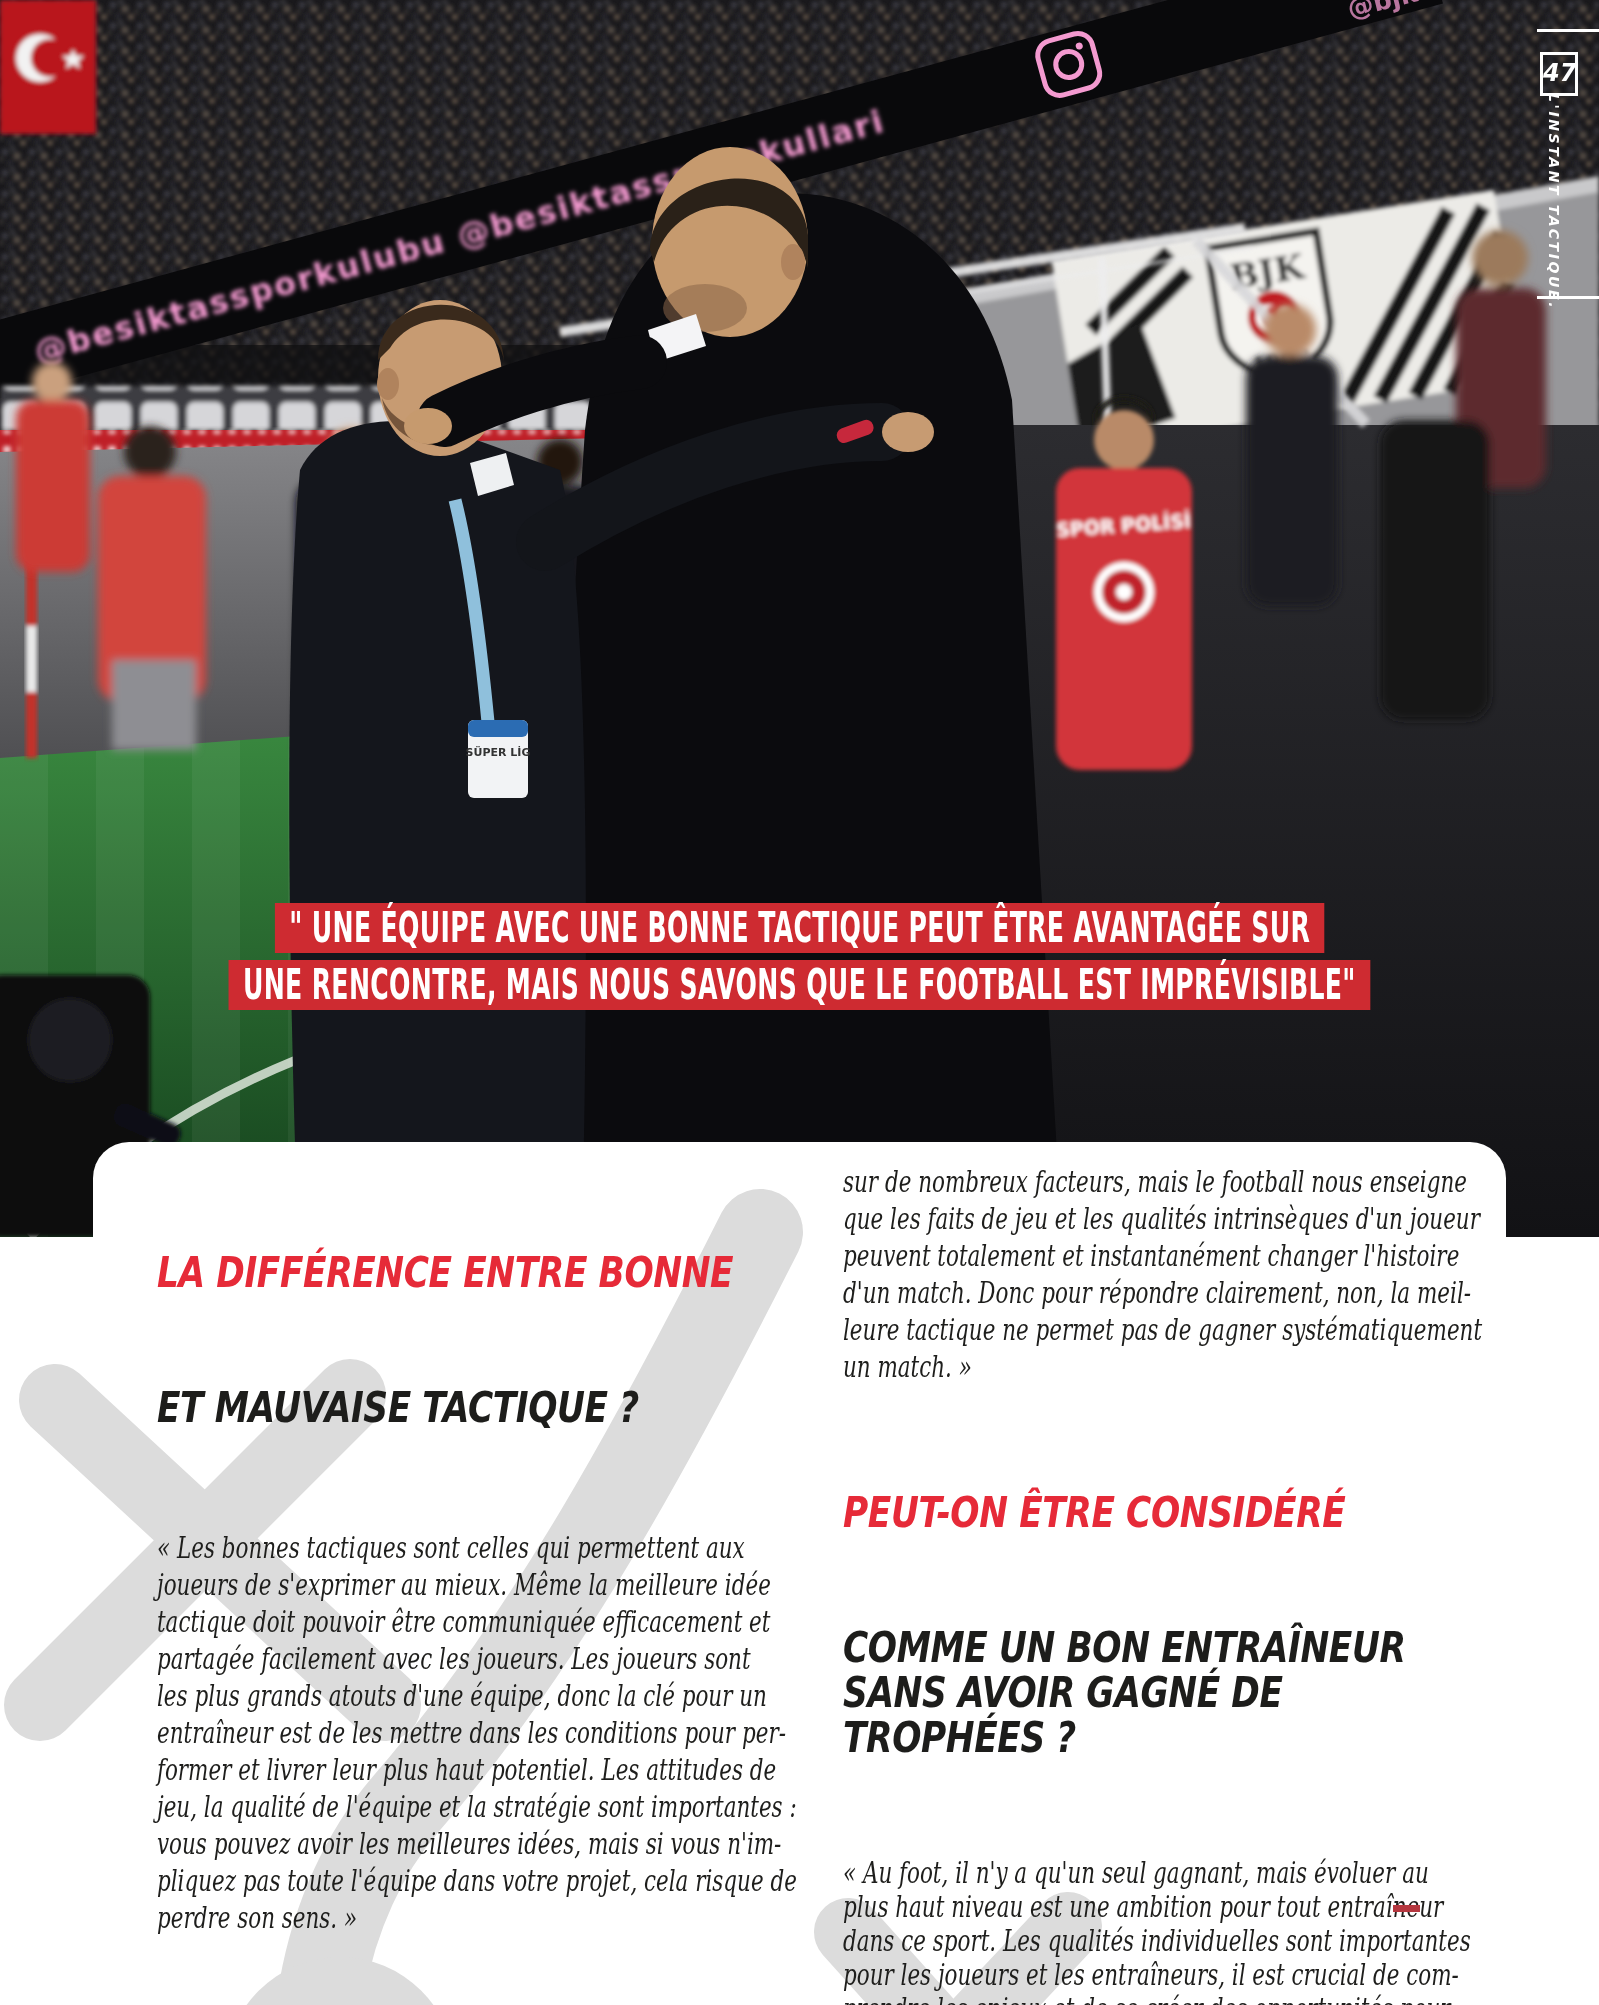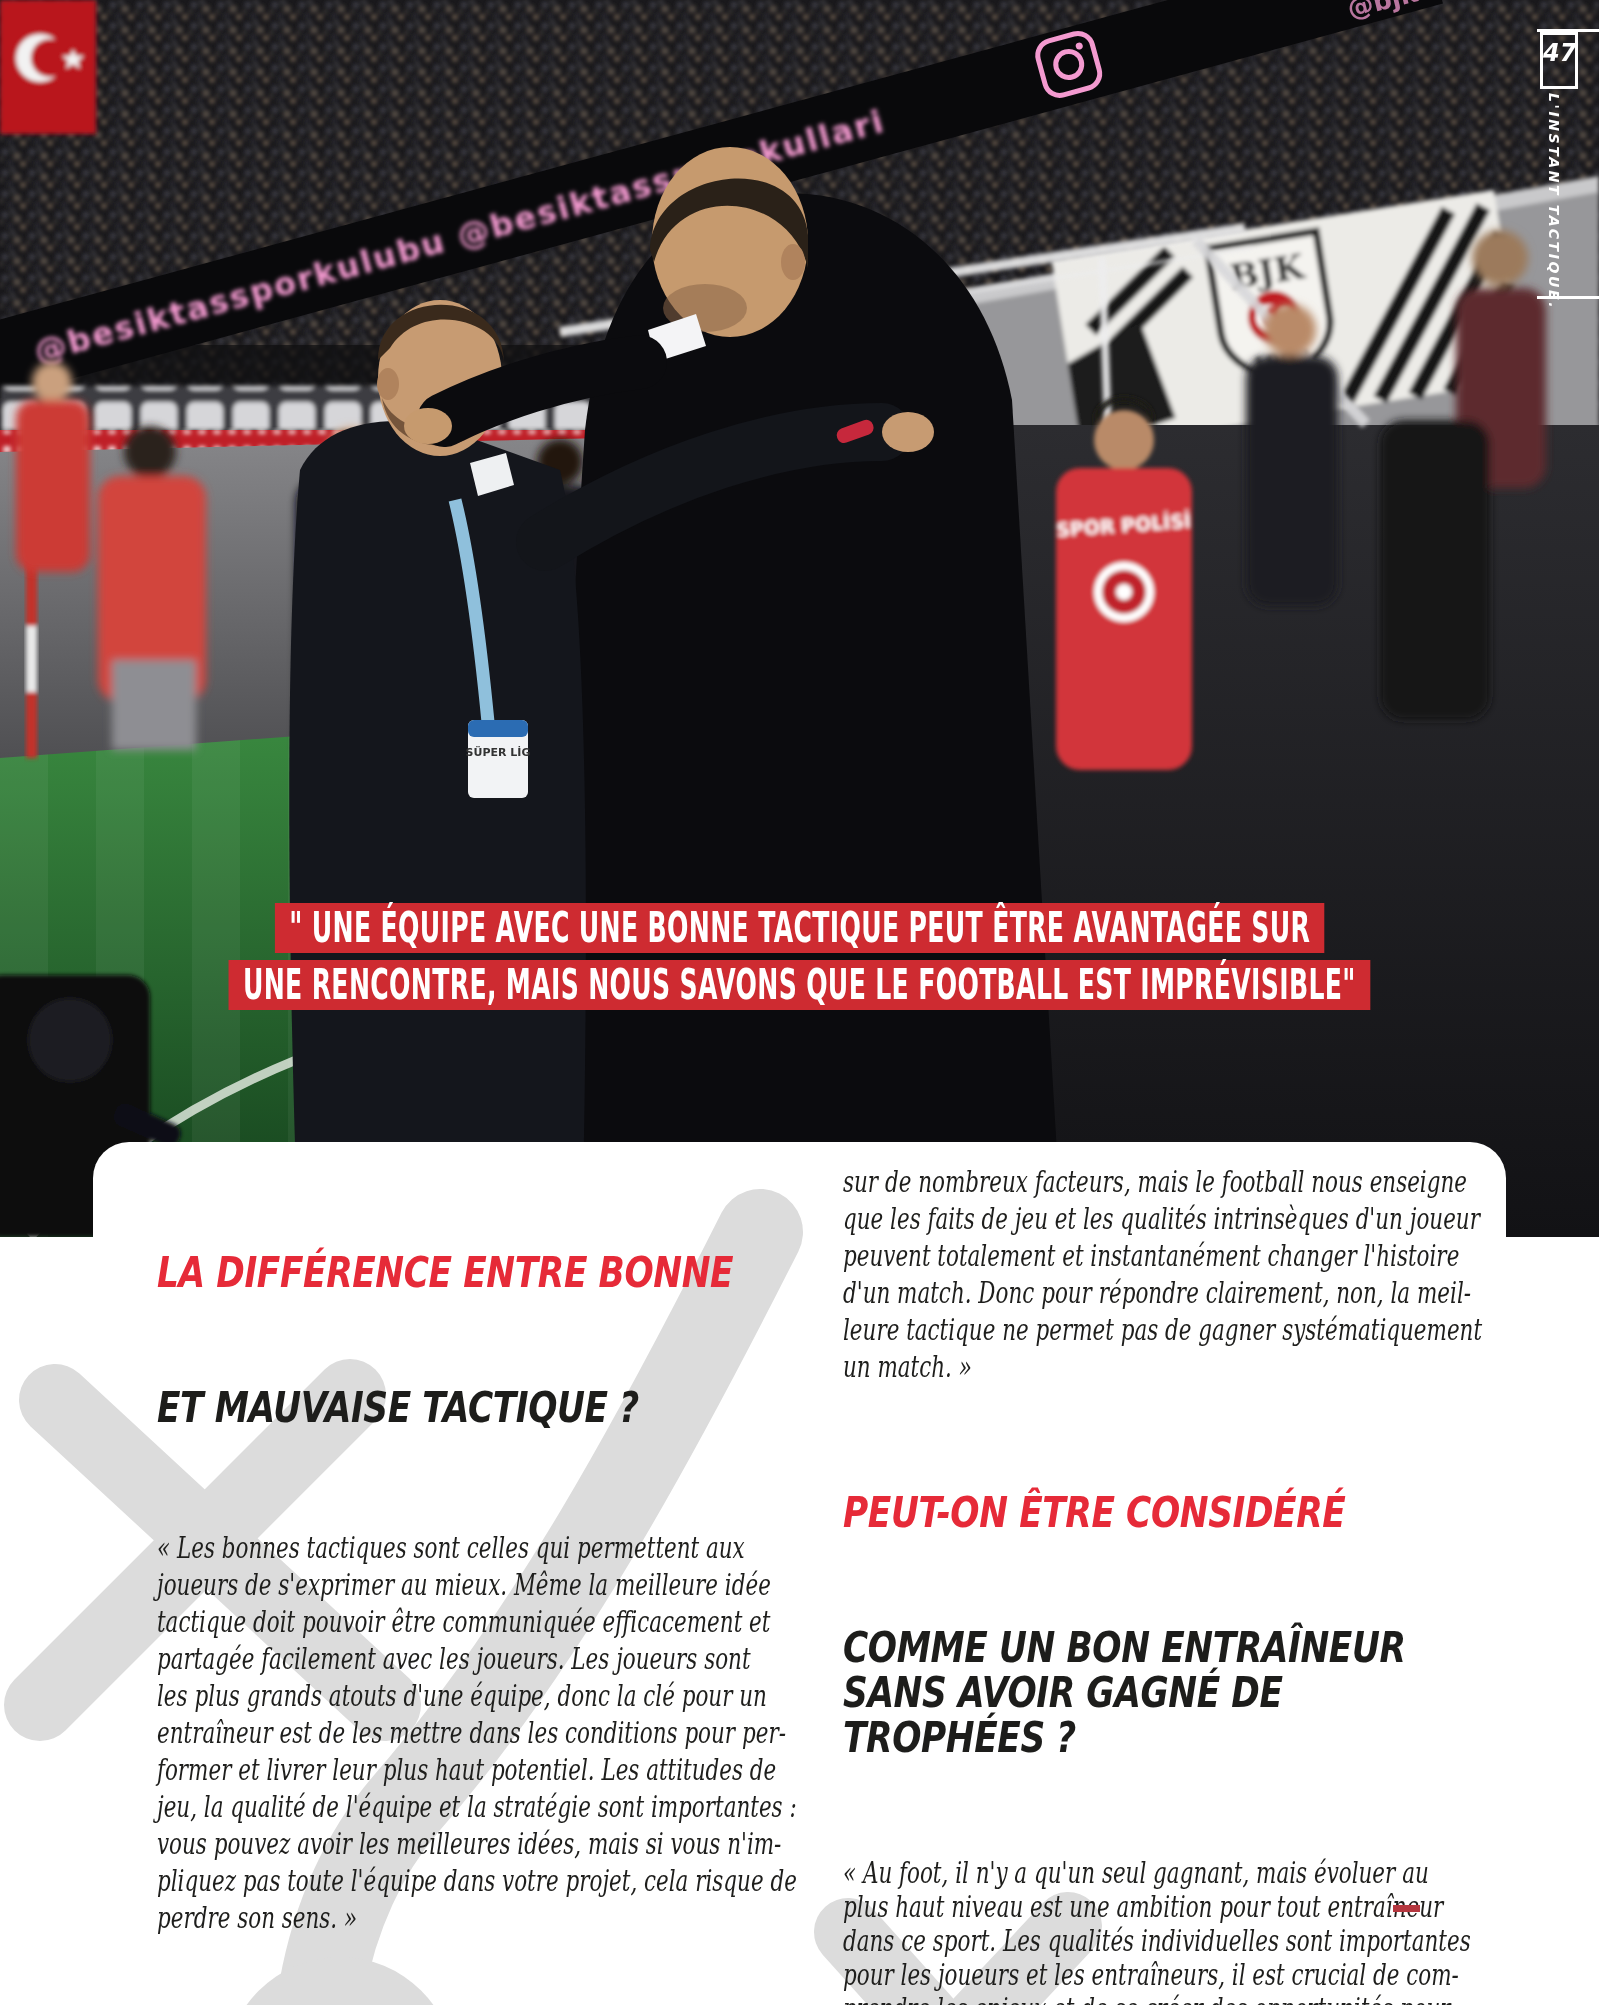--- a/index.html
+++ b/index.html
@@ -8,21 +8,21 @@
 
   
   .photo{position:absolute;left:0;top:0;width:1599px;height:1237px;}
   .photo svg{display:block}
   .st-pink{fill:var(--photo-pink);}
   .st-pink-stroke{stroke:var(--photo-pink);fill:none;}
 
   
   .sb-rule{position:absolute;background:#fff;height:3px;width:62px;left:1537px;}
   .sb-rule.top{top:29px;} .sb-rule.bottom{top:296px;}
-  .sb-box{position:absolute;left:1540px;top:32px;width:38px;height:57px;border:3px solid #fff;
+  .sb-box{position:absolute;left:1540px;top:52px;width:38px;height:44px;border:3px solid #fff;
           box-sizing:border-box;color:#fff;font:italic 700 24px/37px "DejaVu Sans",sans-serif;
           text-align:center;}
   .sb-label{position:absolute;left:1546px;top:93px;color:#fff;
             font:italic 700 14px "DejaVu Sans",sans-serif;letter-spacing:2.6px;
             writing-mode:vertical-rl;white-space:nowrap;}
 
   
   .quote-wrap{position:absolute;left:0;right:0;top:903px;display:flex;flex-direction:column;
               align-items:center;gap:7px;}
   .quote-line{background:var(--banner-red);color:#fff;font-family:"DejaVu Sans",sans-serif;

